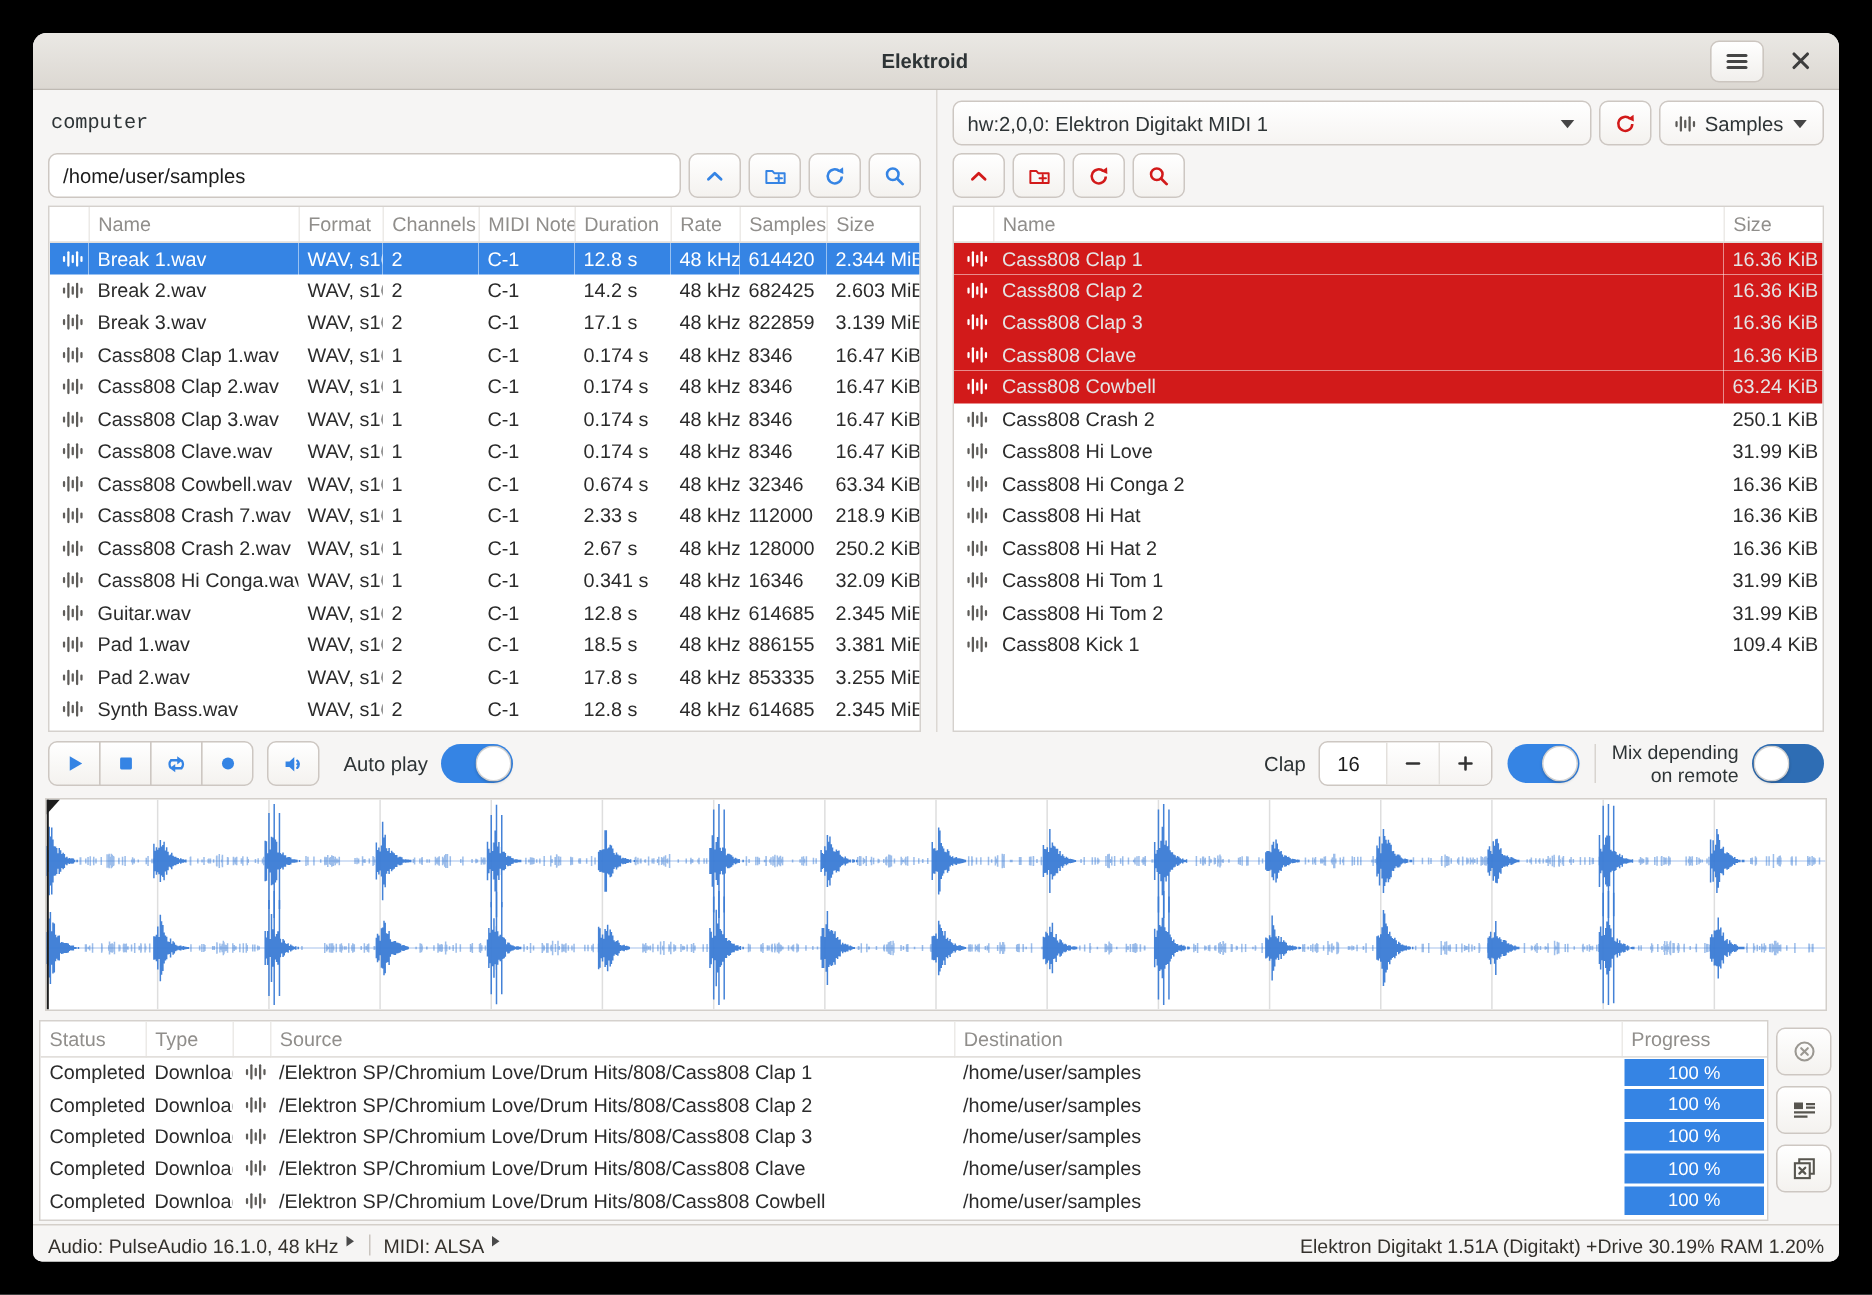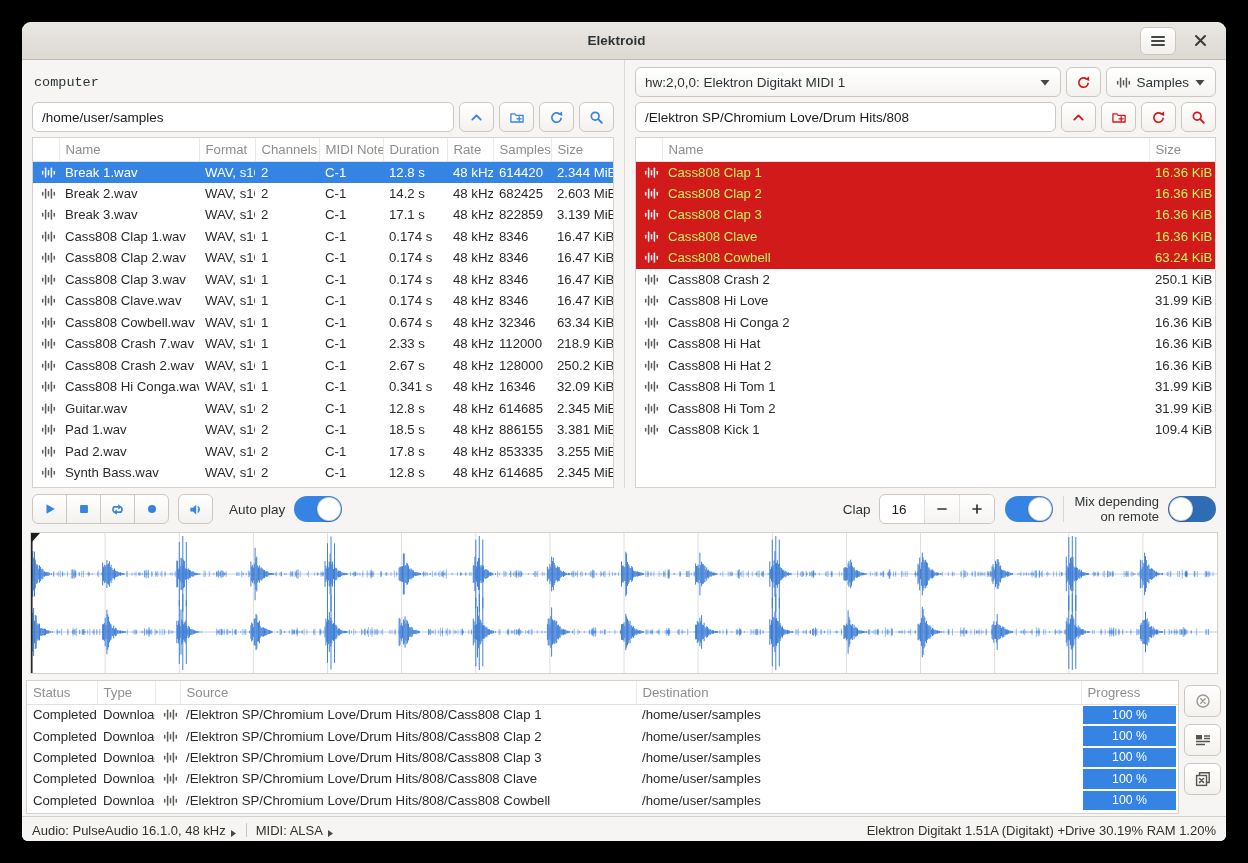--- a/index.html
+++ b/index.html
@@ -36,21 +36,21 @@
   .caret{color:#454545;}
   
   .table-wrap{flex:1;border:1px solid #d5d1cd;background:#fff;overflow:hidden;margin-bottom:0;}
   table{border-collapse:collapse;table-layout:fixed;width:100%;font-size:13.2px;color:#2b2b2b;}
   thead th{height:23px;font-weight:normal;color:#908e8b;text-align:left;padding:0 6px;
     border-right:1px solid #eceae7;border-bottom:1px solid #e2dfdc;background:#fff;overflow:hidden;white-space:nowrap;}
   thead th:last-child{border-right:none;}
   tbody td{height:21.5px;padding:0 6px;white-space:nowrap;overflow:hidden;}
   td.icon-cell{padding:0 0 0 8px;color:#5e5c59;}
   tr.sel-blue{background:var(--accent,#3584e4);color:#fff;}
-  tr.sel-red{background:var(--remote,#d21a1a);color:#bef264;}
+  tr.sel-red{background:var(--remote,#d21a1a);color:#e5e5e5;}
   tr.sel-blue td.icon-cell,tr.sel-red td.icon-cell{color:#fff;}
   td.size-r{text-align:right;padding-right:8px;}
   .wicon{display:block;width:15px;height:15px;}
   
   .controls{flex:none;height:42px;display:flex;align-items:center;padding:0 10px;}
   .linked{display:flex;}
   .linked .tool-btn{border-radius:0;margin-left:-1px;}
   .linked .tool-btn:first-child{border-radius:6px 0 0 6px;margin-left:0;}
   .linked .tool-btn:last-child{border-radius:0 6px 6px 0;}
   .ctl-label{font-size:13.5px;color:#2e3436;}
@@ -75,21 +75,21 @@
   .pcell{padding:1px 2px;}
   .pbar{height:100%;background:var(--accent,#3584e4);color:#fff;display:flex;align-items:center;
     justify-content:center;font-size:12.3px;}
   .task-btns{flex:none;width:40px;display:flex;flex-direction:column;gap:7px;padding-top:5px;}
   .task-btn{width:37px;height:32px;background:linear-gradient(#ffffff,#f4f2ef);border:1px solid #cdc7c2;
     border-radius:6px;display:flex;align-items:center;justify-content:center;color:#57554f;}
   .task-btn.dim{color:#9b9892;}
   
   .statusbar{flex:none;height:27px;margin-top:auto;border-top:1px solid #d4cfc9;display:flex;align-items:center;
     padding:0 10px;font-size:13px;color:#34312c;gap:9px;background:#f6f5f4;}
-  .sb-item{display:flex;align-items:flex-end;gap:4px;}
+  .sb-item{display:flex;align-items:flex-start;gap:4px;}
   .sb-sep{width:1px;height:14px;background:#c9c4be;}
   .sb-right{margin-left:auto;}
 </style>
 </head>
 <body>
 
 <div class="window">
 
   <div class="titlebar">
     <div class="title">Elektroid</div>
@@ -514,21 +514,20 @@
                 <rect x="13.4" y="6" width="1.6" height="4.4" rx=".8"></rect>
               </g>
             </svg>
           <span>Samples</span>
           <svg class="caret" width="12" height="9" viewBox="0 0 12 9">
             <polygon points="1.5,2 10.5,2 6,7.5" fill="currentColor"></polygon>
             </svg>
         </div>
       </div>
       <div class="toprow">
-        <input class="text-entry" value="/Elektron SP/Chromium Love/Drum Hits/808" style="">
         <div class="tool-btn red-ic">
           <svg width="15" height="15" viewBox="0 0 16 16">
             <path d="M3.5 10.2 L8 5.8 L12.5 10.2" fill="none" stroke="currentColor" stroke-width="2" stroke-linecap="round" stroke-linejoin="round"></path>
             </svg>
         </div>
         <div class="tool-btn red-ic">
           <svg width="16" height="15" viewBox="0 0 16 16">
             <path d="M1.5 4.2 h4.2 l1.4 1.6 h7.4 v7 h-13 z" fill="none" stroke="currentColor" stroke-width="1.4" stroke-linejoin="round"></path>
             <path d="M8 9.4 h4.6 M10.3 7.1 v4.6" stroke="currentColor" stroke-width="1.4" stroke-linecap="round"></path>
             </svg>

